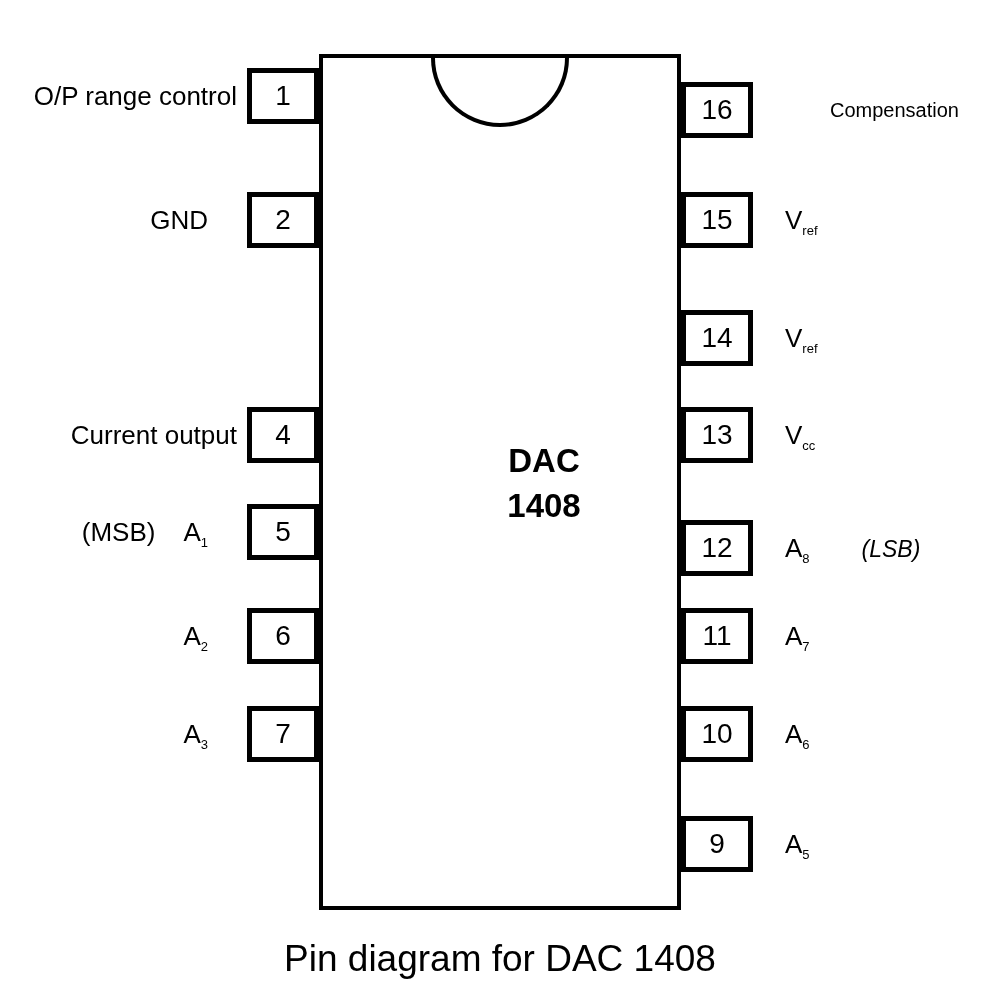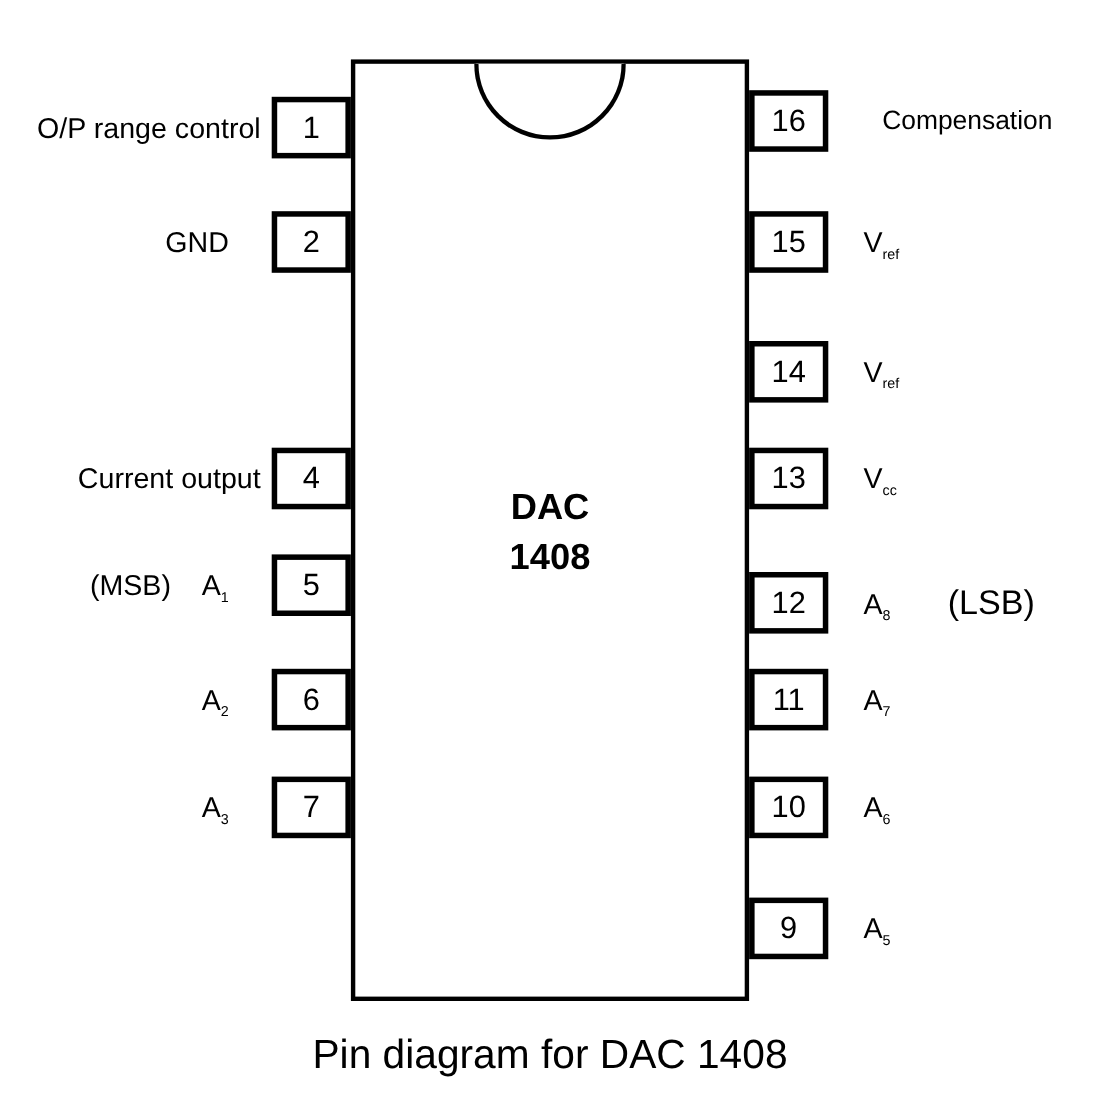--- a/index.html
+++ b/index.html
@@ -44,20 +44,21 @@
   .chip-name {
     position: absolute;
     left: 319px;
     top: 438px;
     width: 362px;
     text-align: center;
     font-size: 33px;
     font-weight: bold;
     line-height: 45px;
     z-index: 2;
+    padding-left: 44px;
   }
   
   .prow {
     position: absolute;
     left: 0;
     width: 1000px;
     height: 56px;
   }
   .pbox {
     position: absolute;
@@ -77,28 +78,28 @@
     position: absolute;
     top: 0;
     line-height: 56px;
     font-size: 26px;
     white-space: nowrap;
     z-index: 2;
   }
   .left-label  { right: 763px; text-align: right; }
   .left-label.near { right: 792px; text-align: right; }
   .right-label { left: 785px; text-align: left; }
-  .right-label.comp { left: 802px; font-size: 24px; }
+  .right-label.comp { left: 830px; font-size: 20px; }
   .sub {
     font-size: 13px;
     vertical-align: -6px;
     line-height: 0;
   }
   .prefix:not(:empty) { margin-right: 28px; }
-  .suffix:not(:empty) { margin-left: 52px; font-size: 31px; }
+  .suffix:not(:empty) { margin-left: 52px; font-size: 23px; font-style: italic; }
   .caption {
     position: absolute;
     left: 0;
     top: 938px;
     width: 1000px;
     text-align: center;
     font-size: 37px;
     font-weight: normal;
     z-index: 2;
   }
@@ -109,21 +110,21 @@
 <div id="stage">
 
   <div class="ic-body"></div>
   <div class="ic-notch"></div>
 
   <div class="chip-name">
     <div>DAC</div>
     <div>1408</div>
   </div>
 
-  <div class="prow" style="top:88px">
+  <div class="prow" style="top:68px">
     <div class="plabel left-label"><span class="prefix"></span><span>O/P range control</span><sub class="sub"></sub><span class="suffix"></span></div>
     <div class="pbox pleft"><span>1</span></div>
   </div>
   <div class="prow" style="top:192px">
     <div class="plabel left-label near"><span class="prefix"></span><span>GND</span><sub class="sub"></sub><span class="suffix"></span></div>
     <div class="pbox pleft"><span>2</span></div>
   </div>
   <div class="prow" style="top:407px">
     <div class="plabel left-label"><span class="prefix"></span><span>Current output</span><sub class="sub"></sub><span class="suffix"></span></div>
     <div class="pbox pleft"><span>4</span></div>

